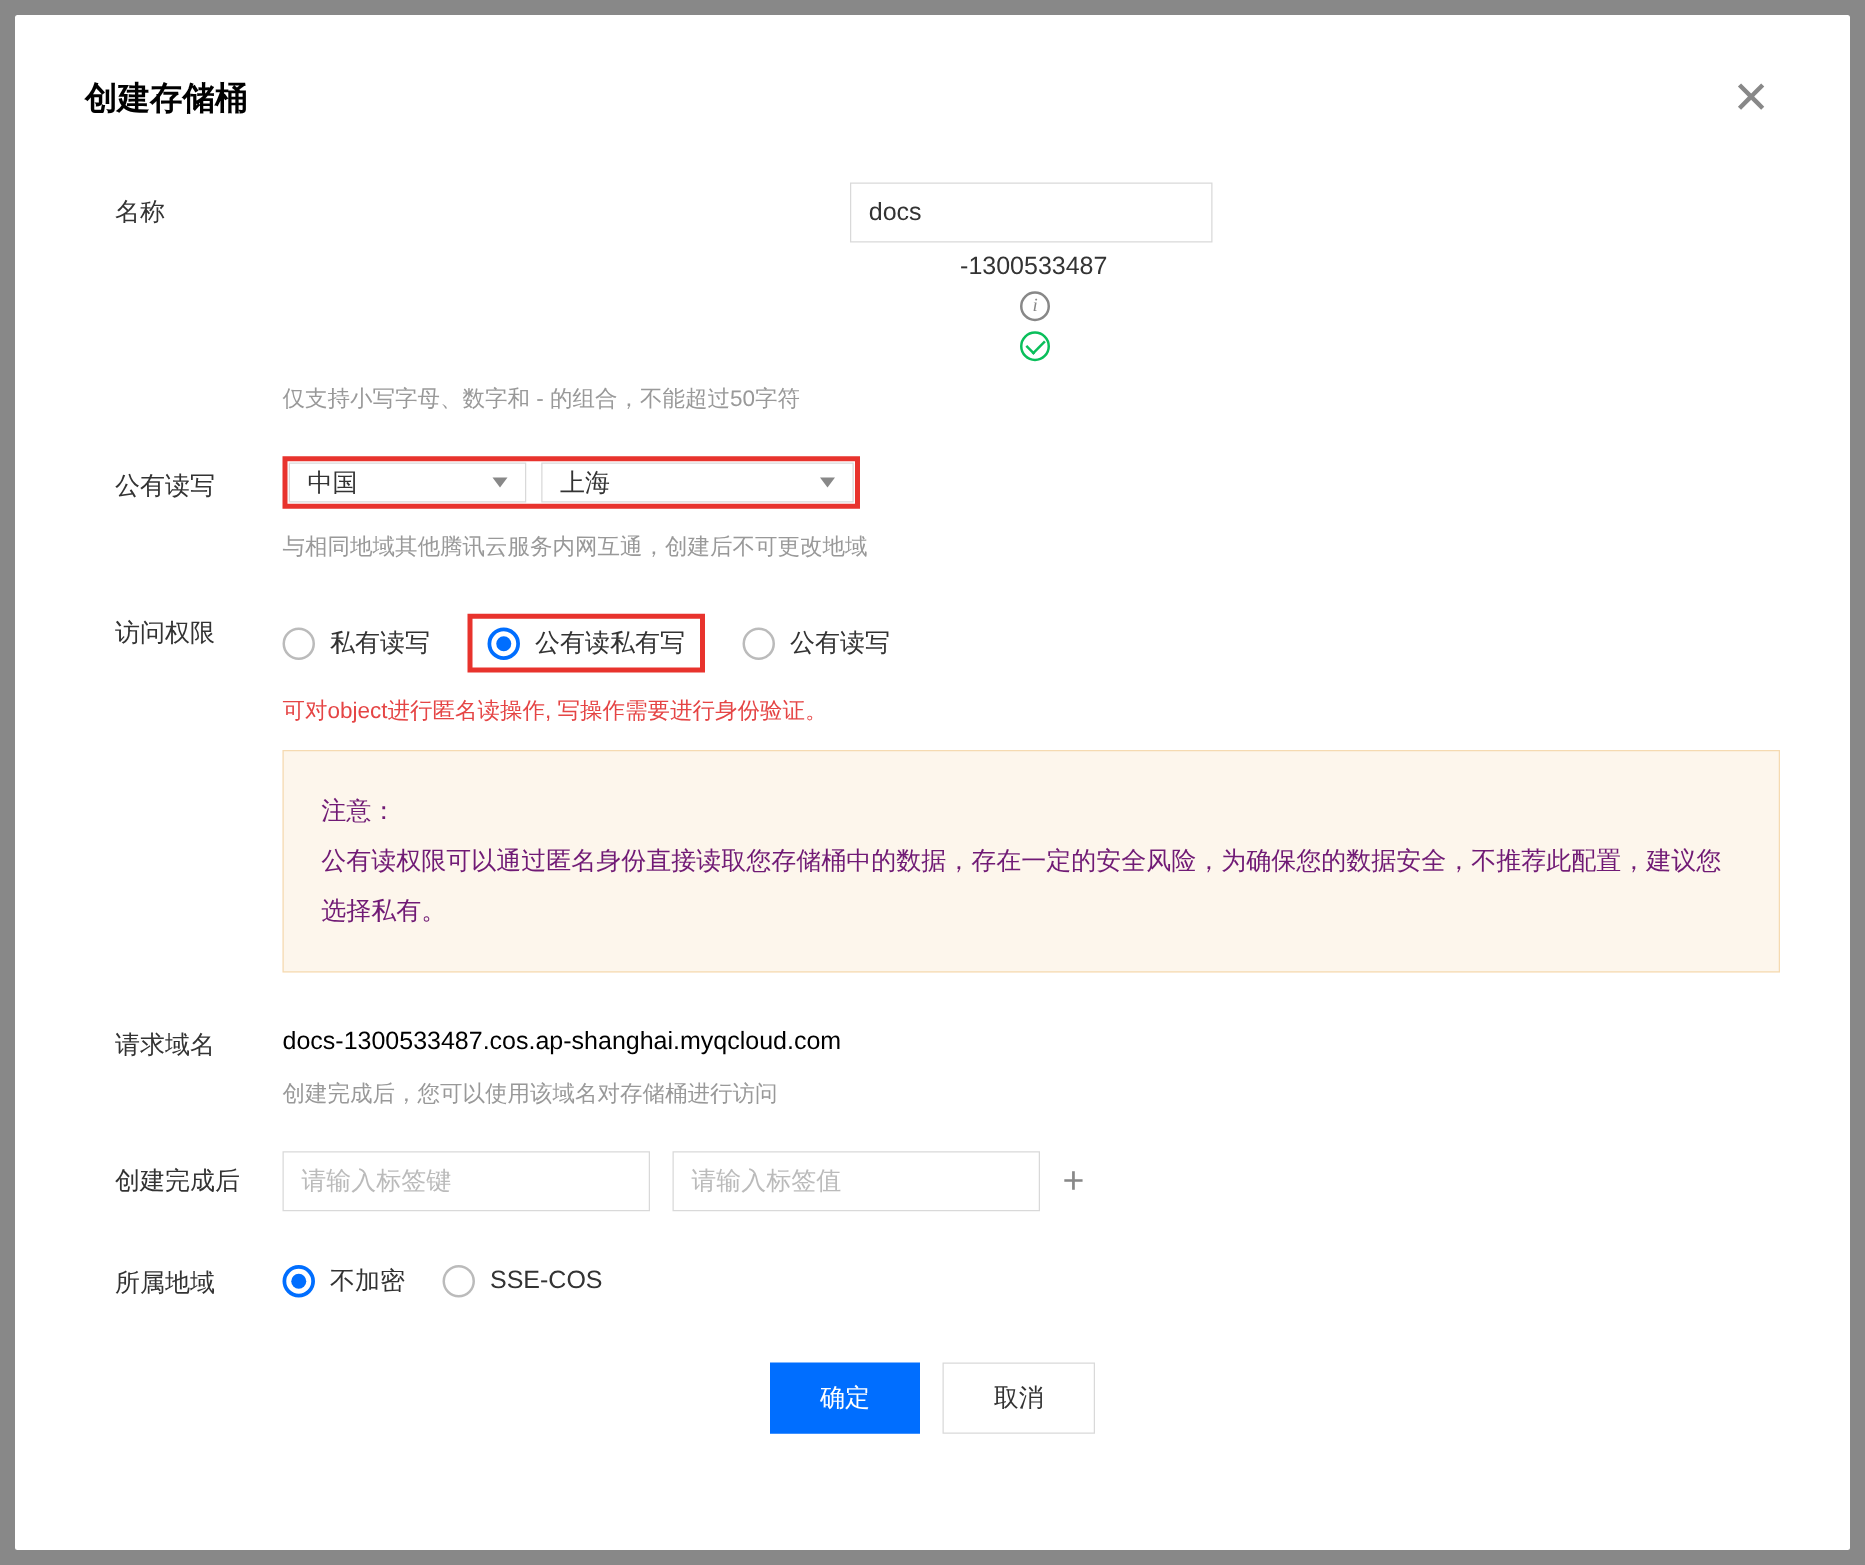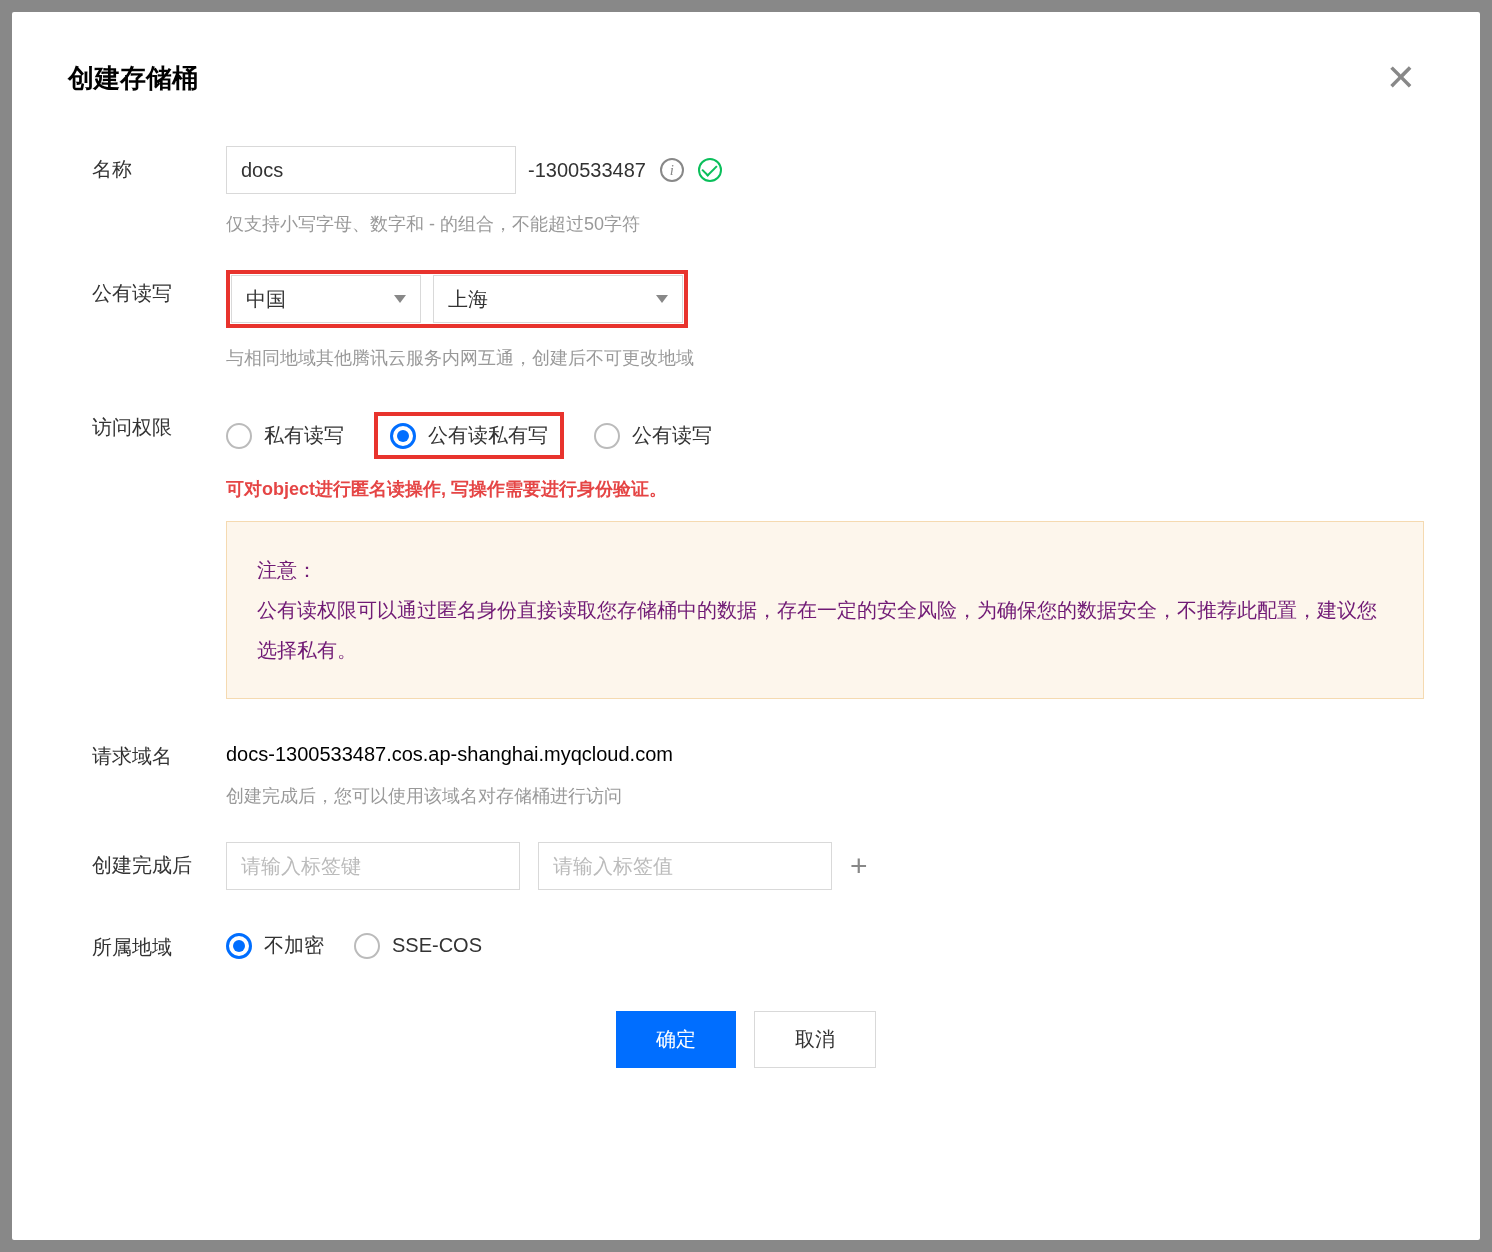--- a/index.html
+++ b/index.html
@@ -61,20 +61,21 @@
       padding: 10px 14px;
       font-size: 20px;
       color: #333;
       width: 290px;
       height: 48px;
     }
     .input-line {
       display: flex;
       align-items: center;
       gap: 8px;
+      flex-direction: column;
     }
     .suffix-text {
       font-size: 20px;
       color: #333;
       margin-left: 4px;
     }
     .info-icon {
       display: inline-flex;
       align-items: center;
       justify-content: center;
@@ -114,21 +115,21 @@
     .select-group {
       display: inline-flex;
       border: 4px solid #e8332d;
       padding: 1px;
     }
     .select-box {
       border: 1px solid #d9d9d9;
       padding: 10px 14px;
       font-size: 20px;
       color: #333;
-      height: 48px;
+      height: 32px;
       display: inline-flex;
       align-items: center;
       justify-content: space-between;
       cursor: pointer;
       background: #fff;
     }
     .select-box.country { width: 190px; margin-right: 12px; }
     .select-box.city { width: 250px; }
     .triangle-down {
       width: 0; height: 0;
@@ -178,21 +179,20 @@
       padding: 6px 12px;
       display: inline-flex;
       align-items: center;
       gap: 12px;
       text-align: right;
     }
     .warning-text {
       font-size: 18px;
       color: #e54545;
       margin-top: 18px;
-      font-weight: bold;
     }
     .notice-box {
       background: #fdf6ec;
       border: 1px solid #f5dab1;
       padding: 28px 30px;
       margin-top: 20px;
       font-size: 20px;
       line-height: 2;
       color: #701a75;
     }

